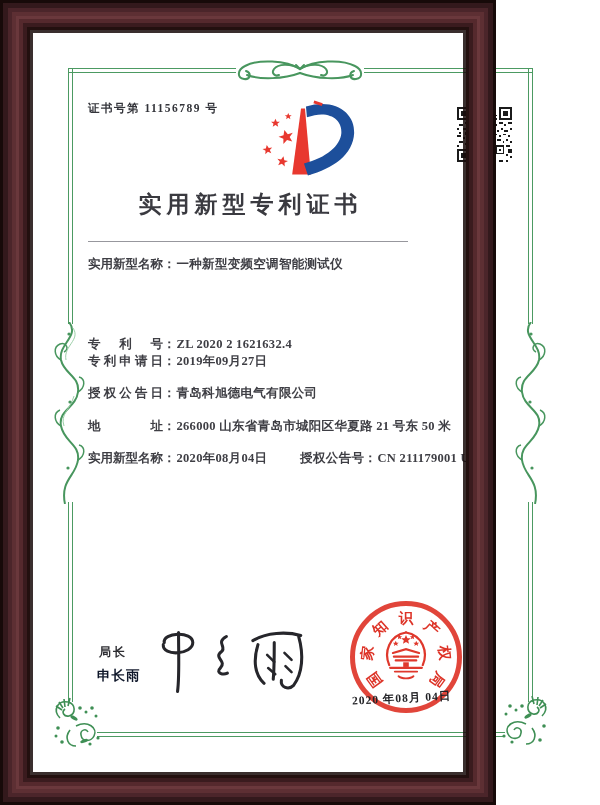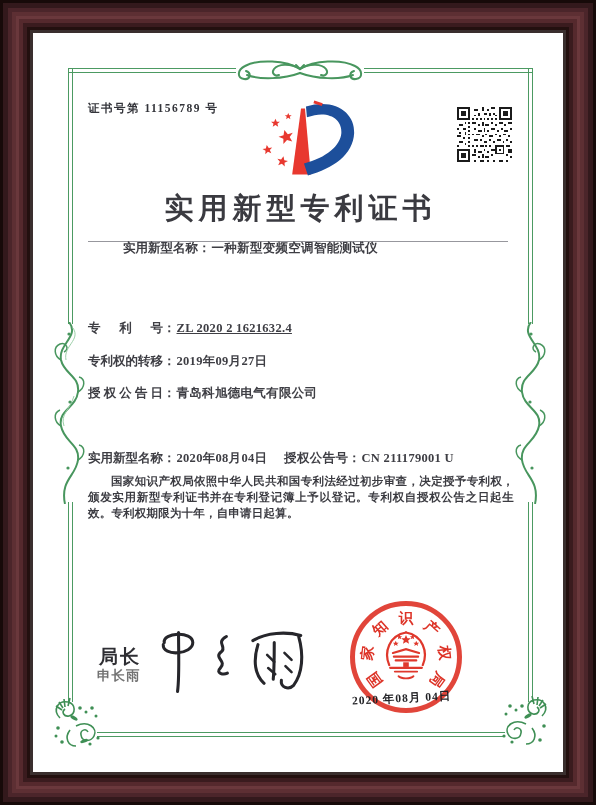--- a/index.html
+++ b/index.html
@@ -1,18 +1,18 @@
 <!DOCTYPE html>
 <html><head>
 <meta charset="utf-8">
 <style>
   html,body{margin:0;padding:0;}
   body{width:600px;height:805px;overflow:hidden;background:#fff;
        font-family:"Liberation Serif","DejaVu Serif",serif;}
-  .page{position:relative;width:596px;height:805px;background:#ffffff;}
+  .page{position:relative;width:496px;height:805px;background:#ffffff;}
 
   
   .wood{position:absolute;inset:0;z-index:20;pointer-events:none;
     box-shadow:
       inset 0 0 0 3px #170a09,
       inset 0 0 0 8px #33191c,
       inset 0 0 0 12px #4b252a,
       inset 0 0 0 16px #5d2f33,
       inset 0 0 0 19px #6a383c,
       inset 0 0 0 23px #55292d,
@@ -27,38 +27,38 @@
         border-left:1.5px solid #4c9a62;border-right:1.5px solid #4c9a62;}
   .orn{position:absolute;z-index:3;}
 
   
   .content{position:absolute;inset:0;z-index:5;color:#3c3c42;}
   .certno{position:absolute;left:88px;top:101px;font-size:11.5px;font-weight:600;
           letter-spacing:1.5px;color:#33343a;}
   .logo{position:absolute;left:243px;top:96px;}
   .qr{position:absolute;left:457px;top:107px;}
   .title{position:absolute;left:0;right:0;top:189px;text-align:center;
-         font-size:29px;font-weight:700;letter-spacing:5px;text-indent:5px;color:#3a3a40;}
+         font-size:23px;font-weight:700;letter-spacing:5px;text-indent:5px;color:#3a3a40;}
   .divider{position:absolute;left:88px;right:88px;top:241px;border-top:1px solid #97979d;}
 
   .row{position:absolute;left:88px;white-space:nowrap;font-size:12.5px;font-weight:700;color:#3e3e44;}
   .lbl{display:inline-block;width:75px;text-align:justify;text-align-last:justify;vertical-align:top;}
   .colon{display:inline-block;margin:0 1px 0 0;}
   .val{letter-spacing:.3px;}
-  .pair2{position:absolute;left:196px;top:0;white-space:nowrap;}
+  .pair2{position:absolute;left:212px;top:0;white-space:nowrap;}
   .pair2 .lbl{width:64px;}
 
   .bodytext{position:absolute;left:88px;width:426px;top:473px;}
   .bodytext p{margin:0;text-indent:2em;font-size:11.5px;line-height:16px;
               font-weight:600;color:#3b3b41;text-align:justify;letter-spacing:.2px;}
 
-  .chief{position:absolute;left:99px;top:644px;font-size:19px;font-weight:600;
+  .chief{position:absolute;left:99px;top:644px;font-size:12px;font-weight:600;
          letter-spacing:2px;color:#2e2e33;}
   .chiefname{position:absolute;left:97px;top:667px;font-size:13.5px;font-weight:600;
-         letter-spacing:1px;color:#737373;}
+         letter-spacing:1px;color:#0f172a;}
   .sig{position:absolute;left:148px;top:624px;}
 
   
   .seal{position:absolute;left:350px;top:601px;width:102px;height:102px;
         border:5px solid rgba(222,53,41,.92);border-radius:50%;z-index:5;}
   .sealchar{position:absolute;left:50%;top:50%;width:18px;height:18px;margin:-9px 0 0 -9px;
         text-align:center;font-size:14.5px;font-weight:700;color:#dd3327;line-height:18px;}
   .sc0{transform:rotate(-126deg) translateY(-39px);}
   .sc1{transform:rotate(-84deg)  translateY(-39px);}
   .sc2{transform:rotate(-42deg)  translateY(-39px);}
@@ -209,39 +209,41 @@
         M8,20h1v1h-1z M10,20h1v1h-1z M12,20h2v1h-2z M15,20h1v1h-1z M17,20h1v1h-1z
         M20,20h5v5h-5z M21,21v3h3v-3z M22,22h1v1h-1z M26,20h2v1h-2z
         M9,22h1v2h-1z M11,23h2v1h-2z M14,22h1v1h-1z M16,23h1v1h-1z M18,22h2v1h-2z M27,22h2v2h-2z
         M8,25h2v1h-2z M11,26h1v1h-1z M13,25h1v2h-1z M15,26h2v1h-2z M18,25h1v1h-1z M26,25h1v1h-1z M28,26h1v1h-1z
         M9,28h1v1h-1z M12,28h2v1h-2z M16,28h1v1h-1z M19,28h1v1h-1z M22,28h2v1h-2z M26,28h1v1h-1z"></path>
     </svg>
 
     <div class="title">实用新型专利证书</div>
     <div class="divider"></div>
 
-    <div class="row" style="top:240px;margin-left:35px;">
+    <div class="row" style="top:256px;">
       <span class="lbl">实用新型名称</span><span class="colon">：</span><span class="val">一种新型变频空调智能测试仪</span>
     </div>
-    <div class="row" style="top:320px;text-decoration:underline;">
+    <div class="row" style="top:336px;">
       <span class="lbl">专利号</span><span class="colon">：</span><span class="val">ZL 2020 2 1621632.4</span>
     </div>
     <div class="row" style="top:353px;">
-      <span class="lbl">专利权的转移</span><span class="colon">：</span><span class="val">2019年09月27日</span>
+      <span class="lbl">专利申请日</span><span class="colon">：</span><span class="val">2019年09月27日</span>
     </div>
     <div class="row" style="top:385px;">
       <span class="lbl">授权公告日</span><span class="colon">：</span><span class="val">青岛科旭德电气有限公司</span>
+    </div>
+    <div class="row" style="top:418px;">
+      <span class="lbl">地址</span><span class="colon">：</span><span class="val">266000 山东省青岛市城阳区华夏路 21 号东 50 米</span>
     </div>
     <div class="row" style="top:450px;">
       <span class="lbl">实用新型名称</span><span class="colon">：</span><span class="val">2020年08月04日</span>
       <span class="pair2"><span class="lbl">授权公告号</span><span class="colon">：</span><span class="val">CN 211179001 U</span></span>
     </div>
 
     <div class="bodytext">
-      <p>国家知识产权局依照中华人民共和国专利法经过初步审查，决定授予专利权，颁发实用新型专利证书并在专利登记簿上予以登记。专利权自授权公告之日起生效。专利权期限为十年，自申请日起算。</p>
     </div>
 
     <div class="chief">局长</div>
     <div class="chiefname">申长雨</div>
 
     <svg class="sig" width="168" height="80" viewBox="0 0 165 78">
       <g stroke="#26262b" stroke-width="3" fill="none" stroke-linecap="round" stroke-linejoin="round">
         <path d="M30,8 C30,30 31,52 29,66"></path>
         <path d="M16,18 C14,8 44,6 44,18 C44,30 14,32 15,20"></path>
         <path d="M77,12 C66,18 78,22 72,27 C64,33 78,36 71,43 C66,48 74,50 78,48"></path>

